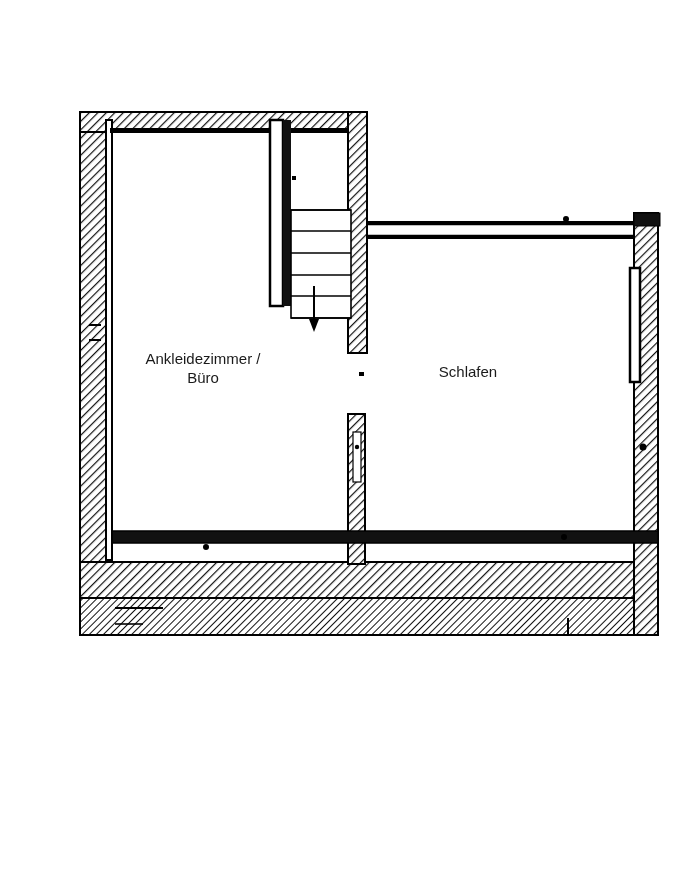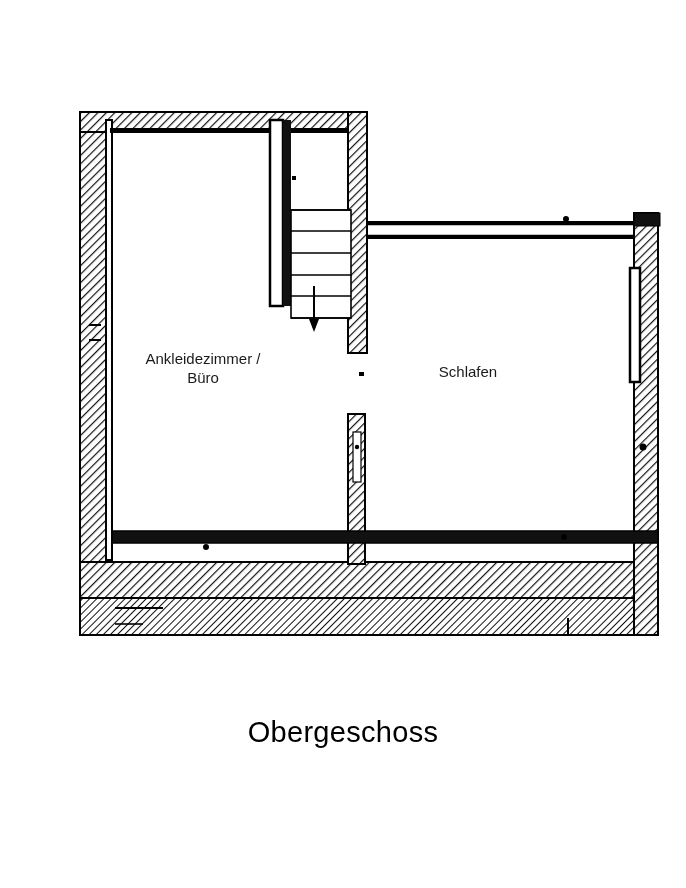--- a/index.html
+++ b/index.html
@@ -149,14 +149,13 @@
       <line x1="92" y1="624" x2="120" y2="624" stroke="#000" stroke-width="1.6"></line>
       <line x1="545" y1="618" x2="545" y2="636" stroke="#000" stroke-width="2"></line>
       <rect x="269" y="176" width="4" height="4" fill="#000"></rect>
       <rect x="336" y="372" width="5" height="4" fill="#000"></rect>
     </g>
   </svg>
 
   <div class="room-label" id="label-ankleidezimmer">Ankleidezimmer /
 Büro</div>
   <div class="room-label" id="label-schlafen">Schlafen</div>
-  <div id="caption">Obergeschoss</div>
 </div>
 
 </body></html>

